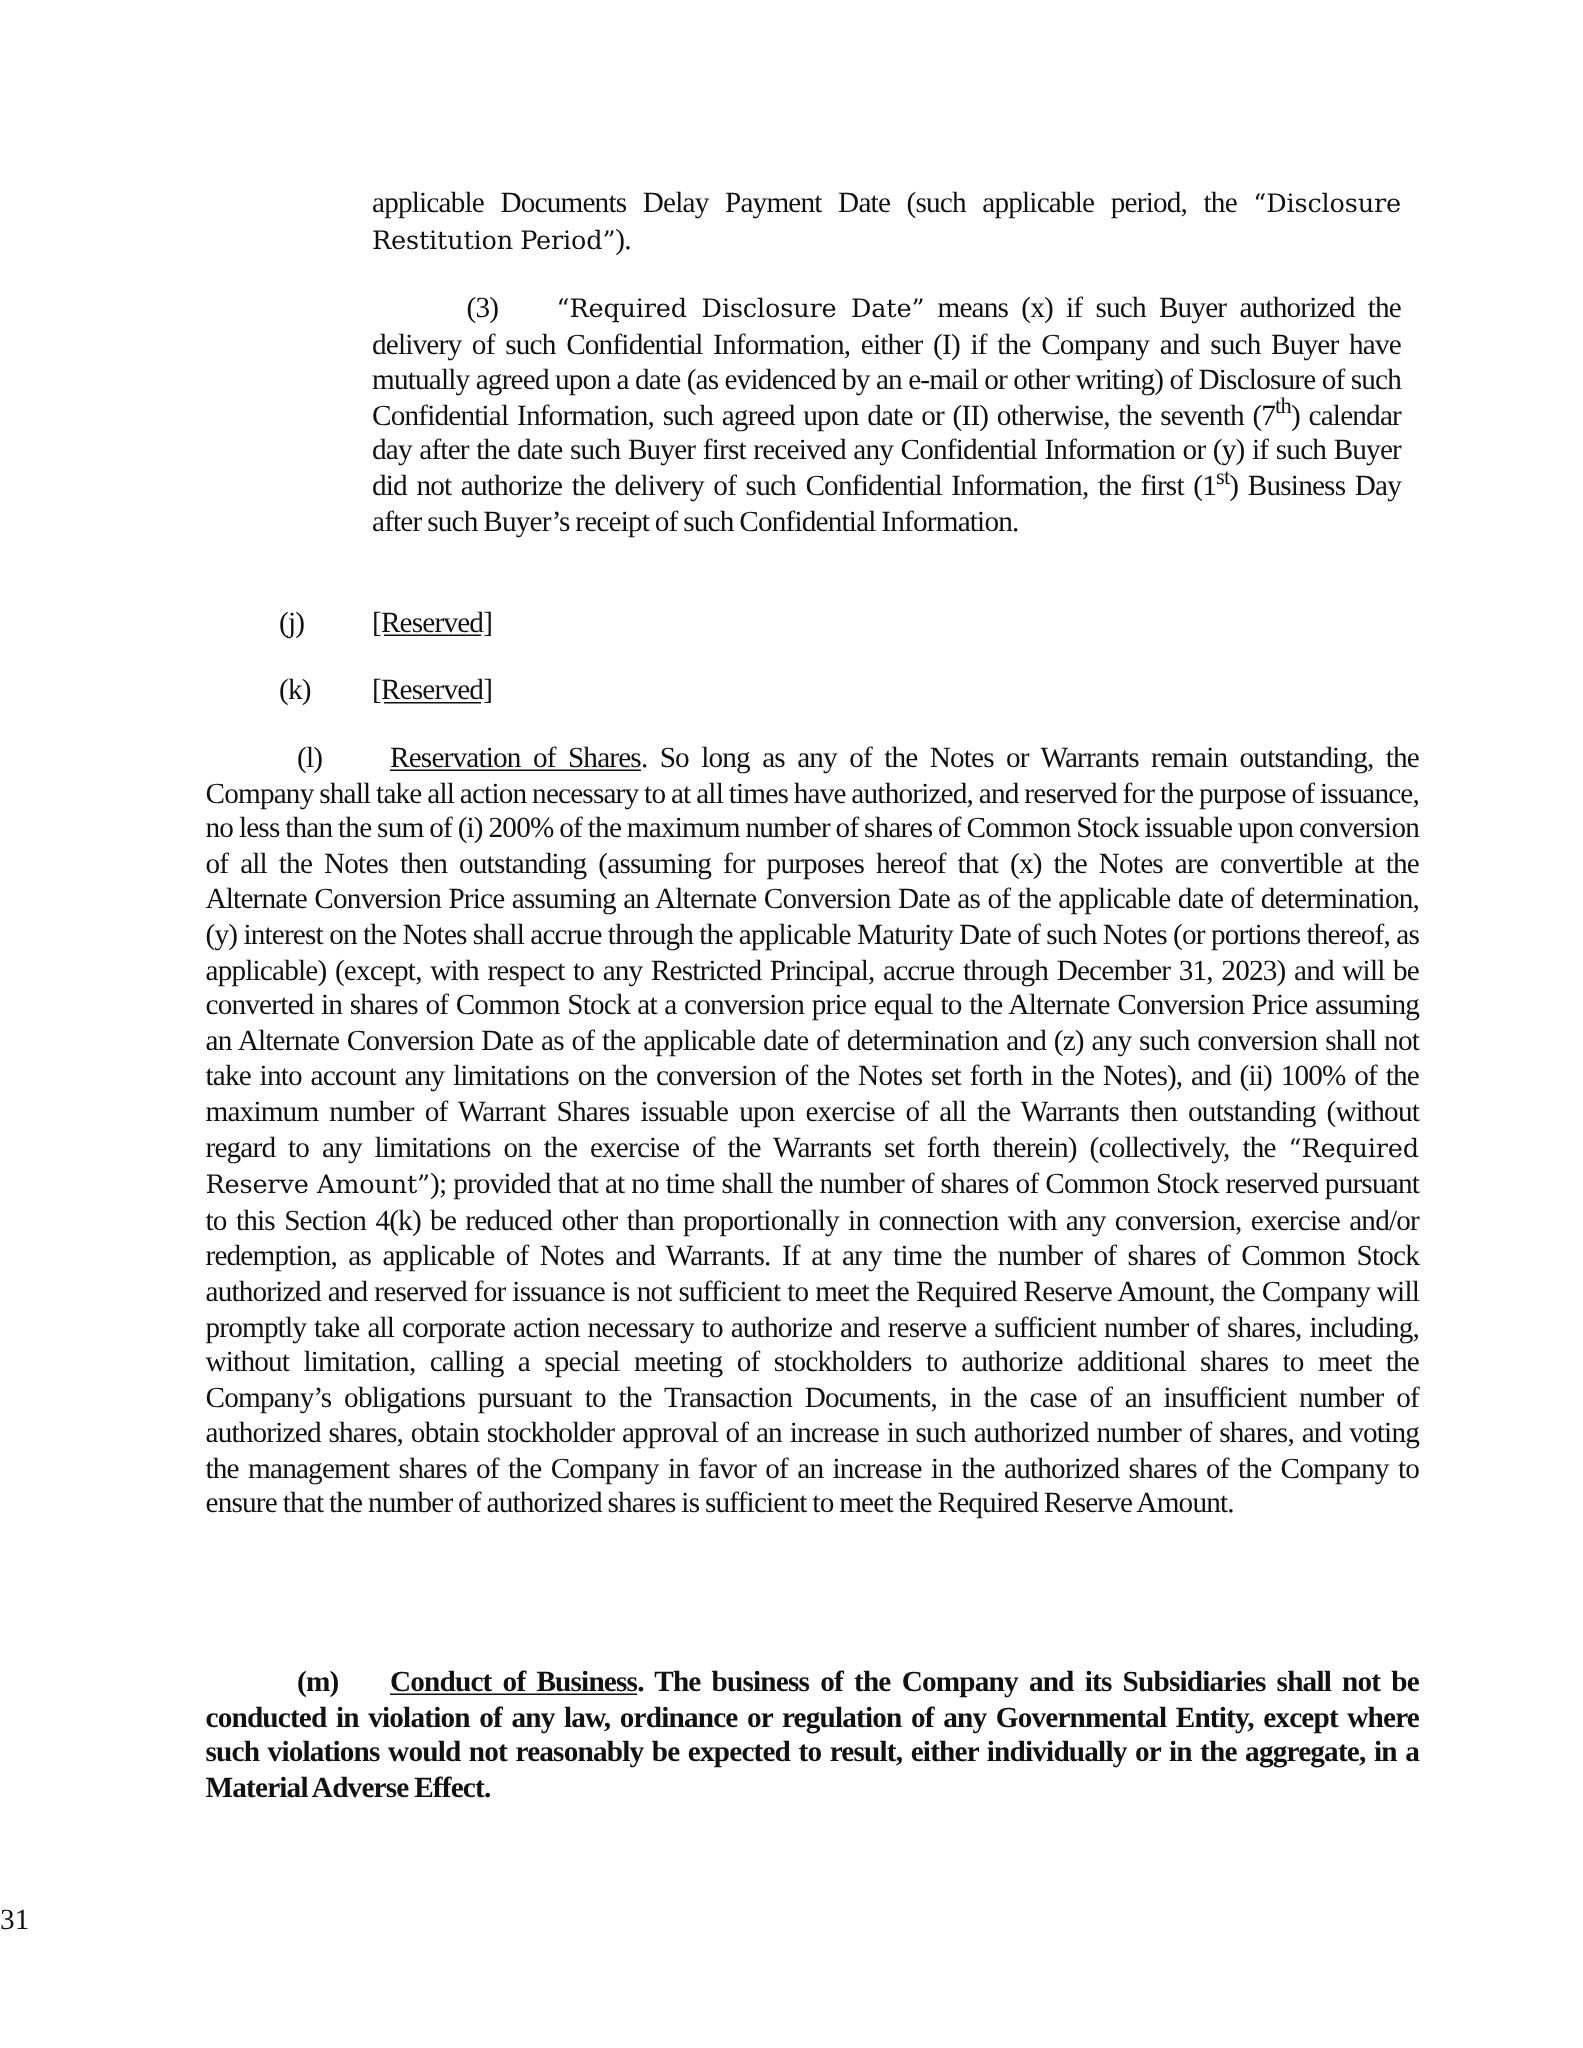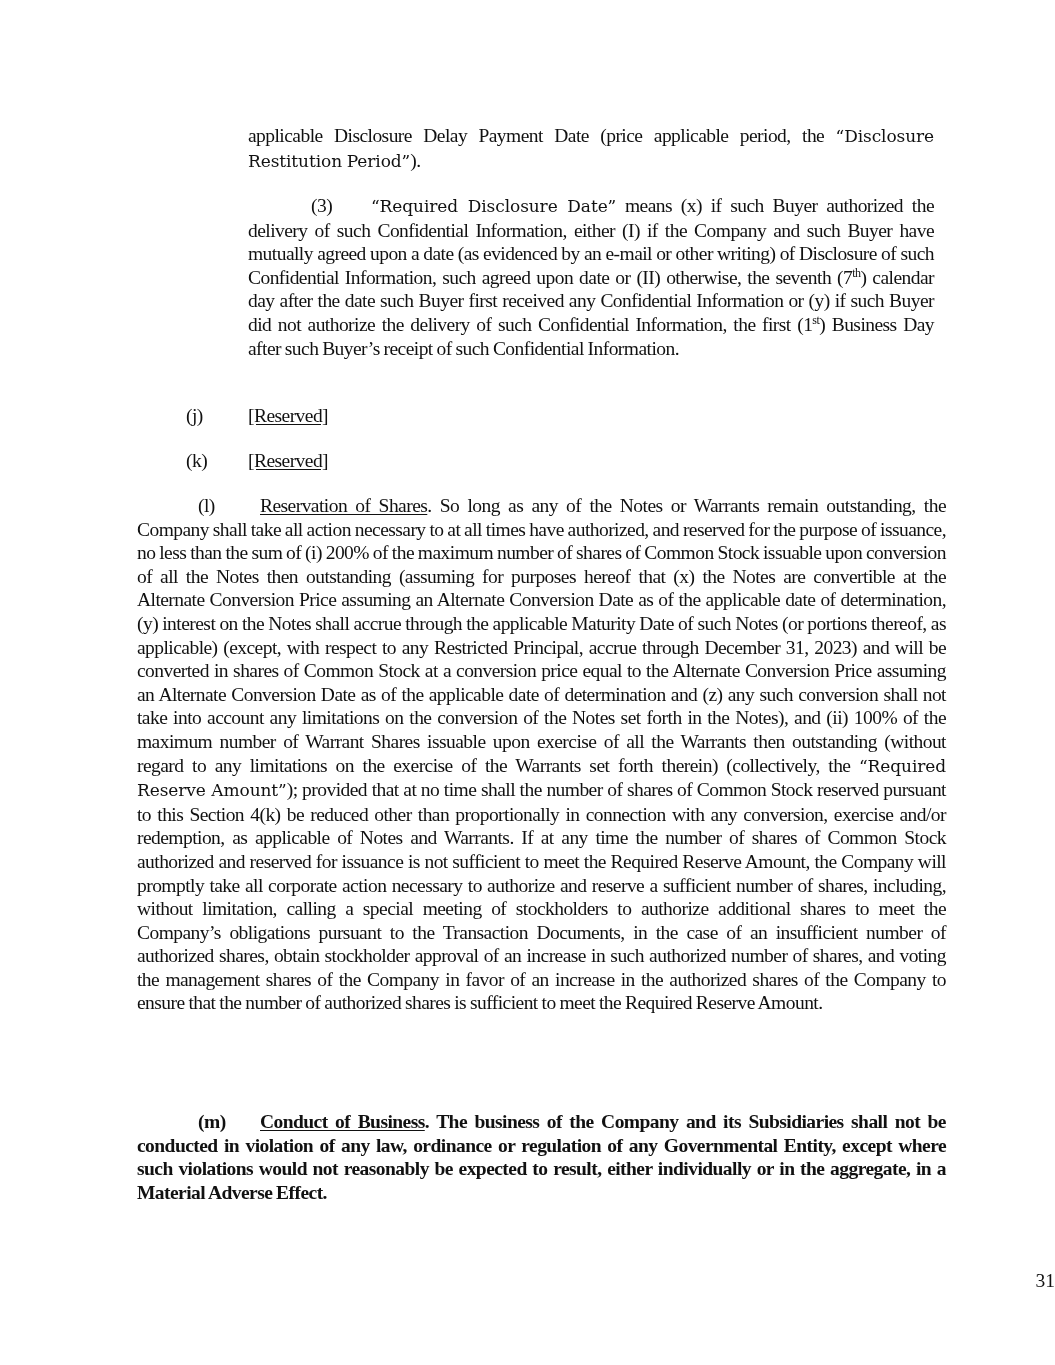--- a/index.html
+++ b/index.html
@@ -19,31 +19,31 @@
     transform-origin: left top;
   }
   .indent-block { left: 248px; width: 686px; }
   .full-block { left: 125px; width: 809px; margin-left: 12px; }
   .first-indent { text-indent: 63px; }
   .u { text-decoration: underline; text-underline-offset: 2px; }
   .label { display: inline-block; width: 60px; text-indent: 0; }
   .hdr { position: absolute; font-size: 19.5px; line-height: 23.6px; letter-spacing: -0.55px; }
   .hdr .num { position: absolute; left: 0; }
   .hdr .txt { position: absolute; left: 62px; white-space: nowrap; }
-  sup { font-size: 12px; line-height: 0; vertical-align: super; }
+  sup { font-size: 15px; line-height: 0; vertical-align: super; }
   .defterm { letter-spacing: -0.1px; font-family: "DejaVu Serif", serif; font-size: 17px; }
-  .pagenum { position: absolute; left: 0; width: 1055px; top: 1270px; text-align: right; font-size: 19.5px; }
+  .pagenum { position: absolute; left: 0; width: 1055px; top: 1270px; text-align: left; font-size: 19.5px; }
 </style>
 </head>
 <body>
 
 <div class="page">
 
   <div class="para indent-block" style="top:124px;">
-    <span>applicable Disclosure Delay Payment Date (price applicable period, the </span><span class="defterm">“Disclosure Restitution Period”</span><span>).</span>
+    <span>applicable Documents Delay Payment Date (such applicable period, the </span><span class="defterm">“Disclosure Restitution Period”</span><span>).</span>
   </div>
 
   <div class="para indent-block first-indent" style="top:194px;">
     <span class="label" style="width:60px;">(3)</span><span class="defterm">“Required Disclosure Date”</span><span> means (x) if such Buyer authorized the delivery of such Confidential Information, either (I) if the Company and such Buyer have mutually agreed upon a date (as evidenced by an e-mail or other writing) of Disclosure of such Confidential Information, such agreed upon date or (II) otherwise, the seventh (7</span><sup>th</sup><span>) calendar day after the date such Buyer first received any Confidential Information or (y) if such Buyer did not authorize the delivery of such Confidential Information, the first (1</span><sup>st</sup><span>) Business Day after such Buyer’s receipt of such Confidential Information.</span>
   </div>
 
   <div class="hdr" style="left:186px; top:404px;">
     <span class="num">(j)</span>
     <span class="txt u">[Reserved]</span>
   </div>

